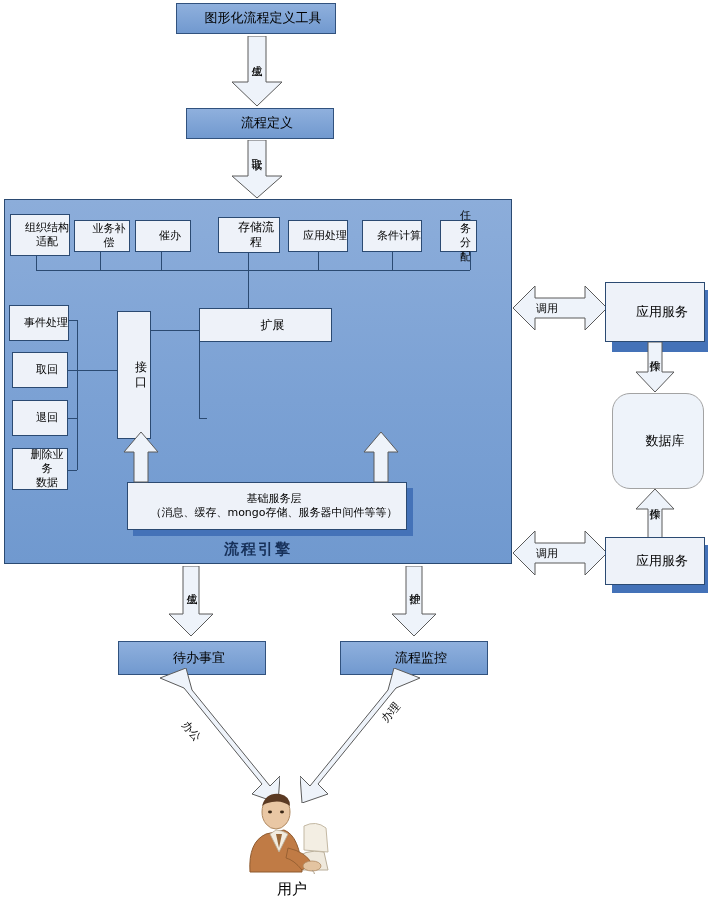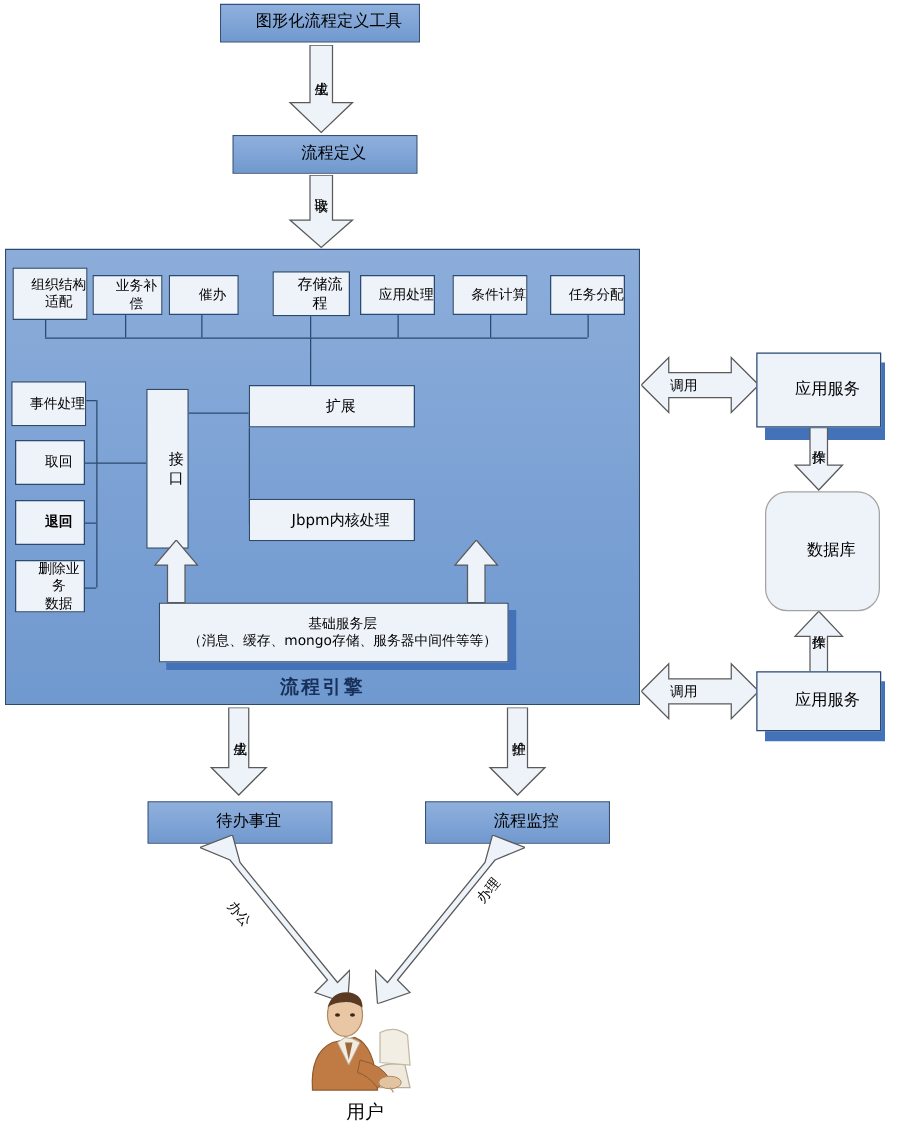--- a/index.html
+++ b/index.html
@@ -140,42 +140,42 @@
   </div>
   <div class="box box-light" style="left:218px;top:217px;width:62px;height:36px;font-size:12px;">
     <span>存储流程</span>
   </div>
   <div class="box box-light" style="left:288px;top:220px;width:60px;height:32px;font-size:11px;">
     <span>应用处理</span>
   </div>
   <div class="box box-light" style="left:362px;top:220px;width:60px;height:32px;font-size:11px;">
     <span>条件计算</span>
   </div>
-  <div class="box box-light" style="left:440px;top:220px;width:60px;height:32px;font-size:11px;">
+  <div class="box box-light" style="left:440px;top:220px;width:37px;height:32px;font-size:11px;">
     <span>任务分配</span>
   </div>
 
   <div class="ln lnh" style="left:36px;top:270px;width:434px;"></div>
   <div class="ln lnv" style="left:36px;top:256px;height:14px;"></div>
   <div class="ln lnv" style="left:100px;top:252px;height:18px;"></div>
   <div class="ln lnv" style="left:161px;top:252px;height:18px;"></div>
   <div class="ln lnv" style="left:248px;top:253px;height:17px;"></div>
   <div class="ln lnv" style="left:318px;top:252px;height:18px;"></div>
   <div class="ln lnv" style="left:392px;top:252px;height:18px;"></div>
   <div class="ln lnv" style="left:470px;top:252px;height:18px;"></div>
 
   <div class="ln lnv" style="left:248px;top:270px;height:38px;"></div>
 
   <div class="box box-light" style="left:9px;top:305px;width:60px;height:36px;font-size:11px;">
     <span>事件处理</span>
   </div>
   <div class="box box-light" style="left:12px;top:352px;width:56px;height:36px;font-size:11px;">
     <span>取回</span>
   </div>
-  <div class="box box-light" style="left:12px;top:400px;width:56px;height:36px;font-size:11px;font-weight:bold;">
+  <div class="box box-light" style="left:12px;top:400px;width:56px;height:36px;font-size:11px;">
     <span>退回</span>
   </div>
   <div class="box box-light two-line" style="left:12px;top:448px;width:56px;height:42px;font-size:11px;">
     <span>删除业务
 数据</span>
   </div>
 
   <div class="ln lnh" style="left:69px;top:320px;width:8px;"></div>
   <div class="ln lnh" style="left:68px;top:370px;width:9px;"></div>
   <div class="ln lnh" style="left:68px;top:418px;width:9px;"></div>
@@ -188,23 +188,20 @@
   </div>
 
   <div class="ln lnh" style="left:151px;top:330px;width:48px;"></div>
   <div class="ln lnv" style="left:199px;top:330px;height:88px;"></div>
   <div class="ln lnh" style="left:199px;top:418px;width:8px;"></div>
 
   <div class="box box-light" style="left:199px;top:308px;width:133px;height:34px;font-size:12px;">
     <span>扩展</span>
   </div>
 
-  <div class="box box-light" style="left:199px;top:399px;width:133px;height:34px;font-size:12px;">
-    <span>Jbpm内核处理</span>
-  </div>
 
   <div class="box box-light" style="left:127px;top:482px;width:280px;height:48px;flex-direction:column;font-size:11px;">
     <span style="display:block;">基础服务层</span>
     <span style="display:block;">（消息、缓存、mongo存储、服务器中间件等等）</span>
   </div>
 
   <svg class="arrowsvg" style="left:122px;top:432px;" width="38" height="52" viewBox="0 0 38 52">
     <polygon points="19,0 36,20 26,20 26,50 12,50 12,20 2,20" fill="#eef3fa" stroke="#5a5a5a" stroke-width="1"></polygon>
   </svg>
   <svg class="arrowsvg" style="left:362px;top:432px;" width="38" height="52" viewBox="0 0 38 52">

